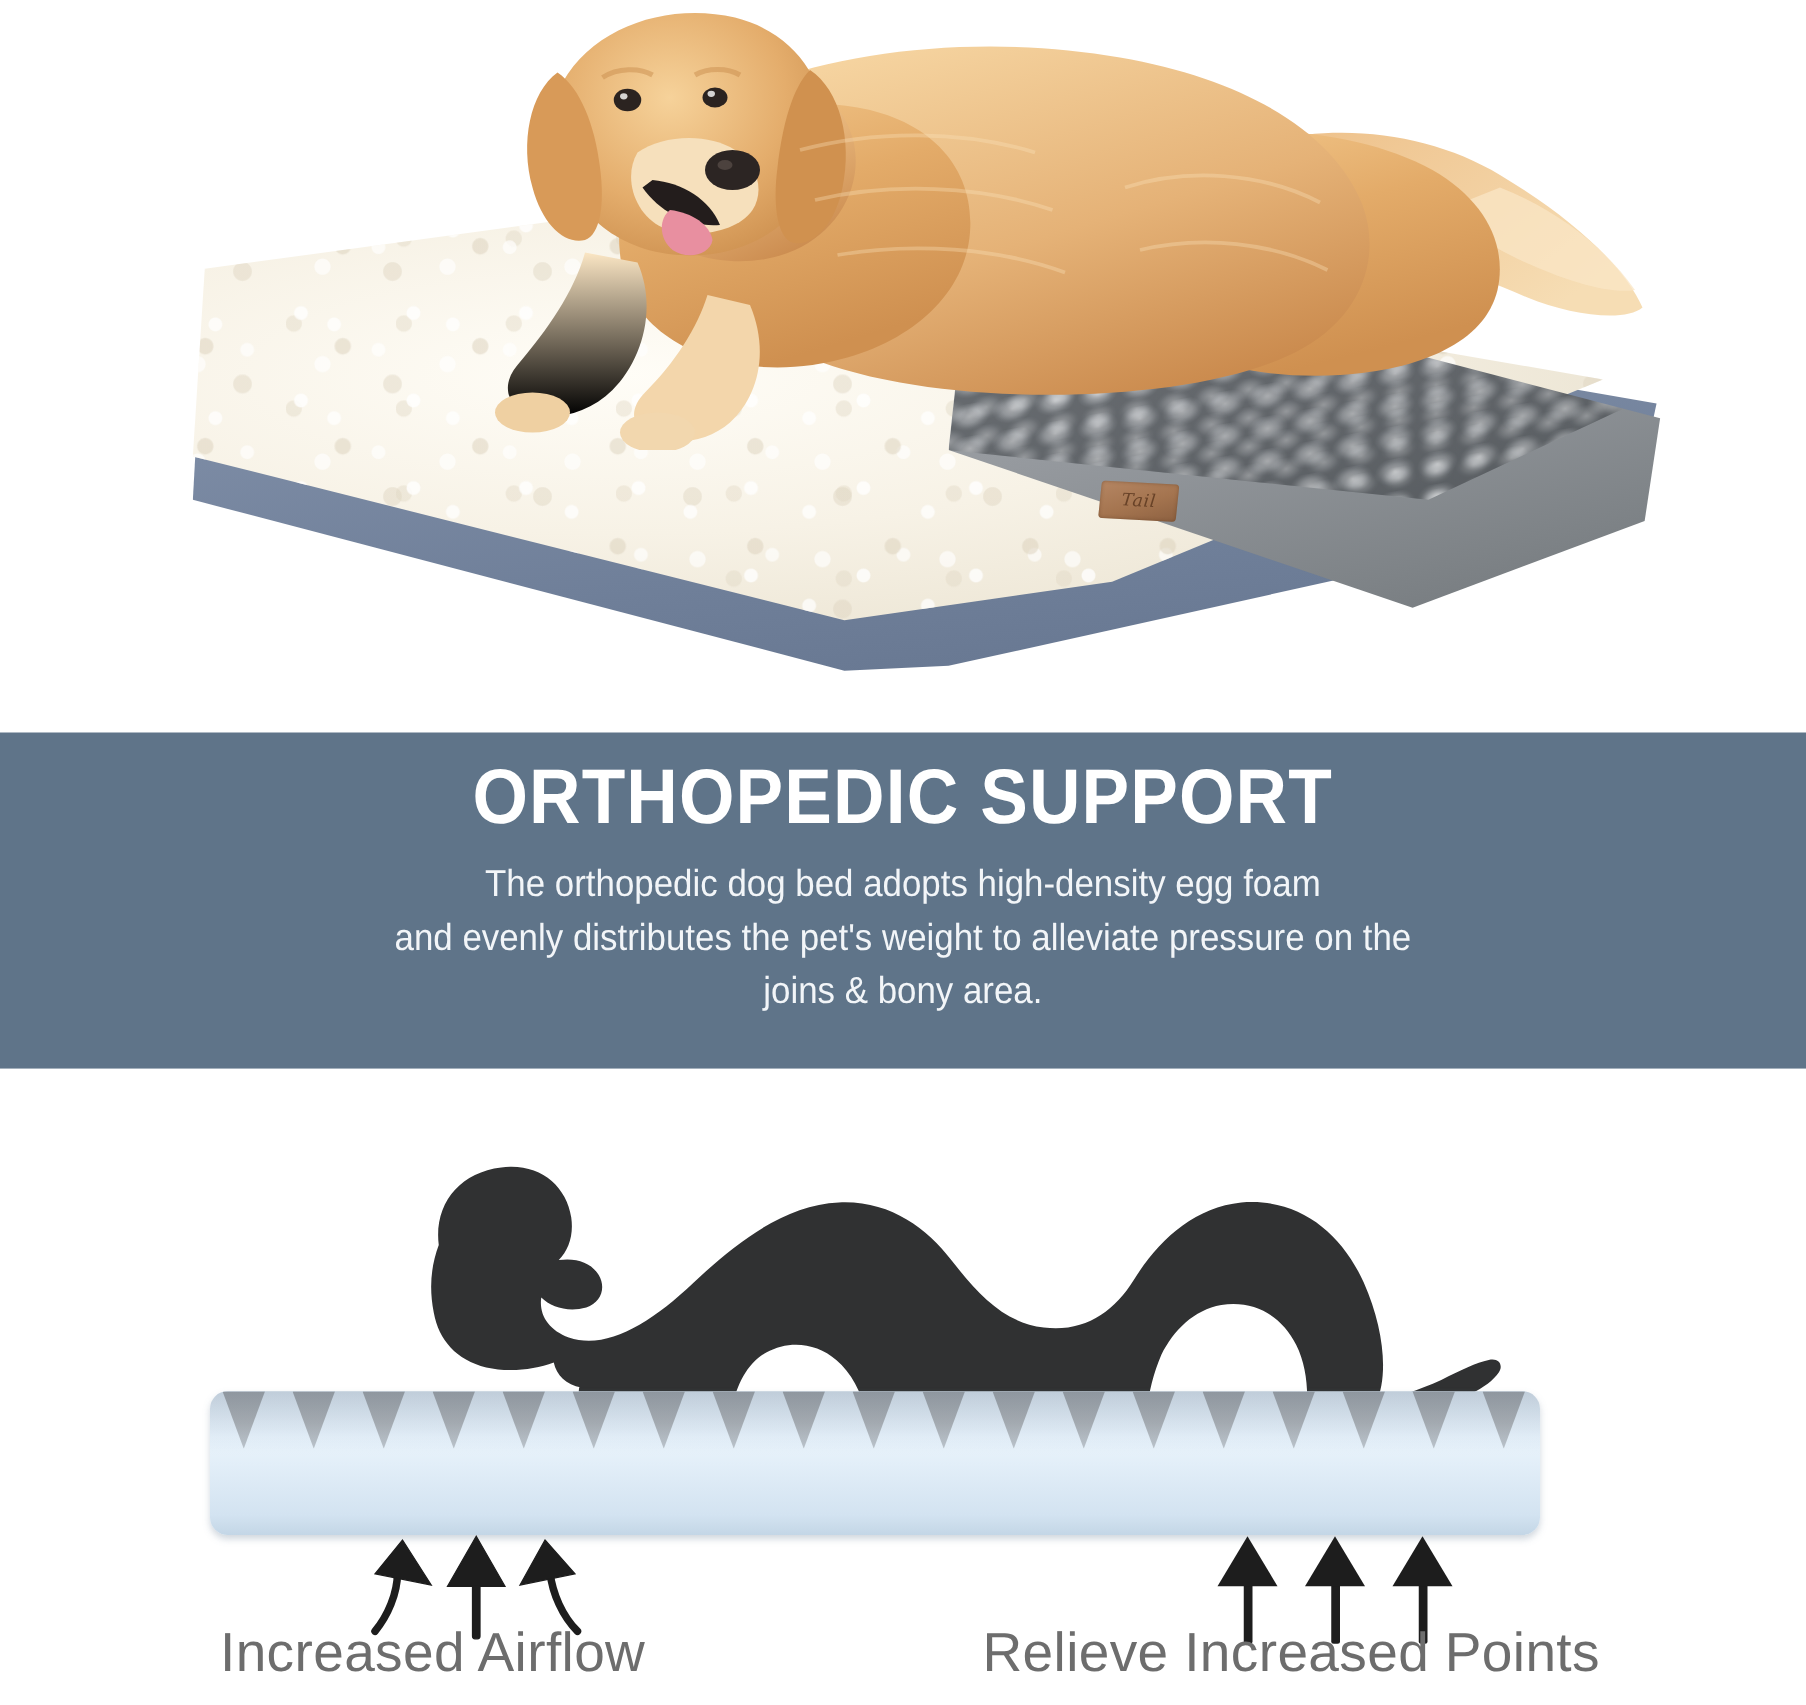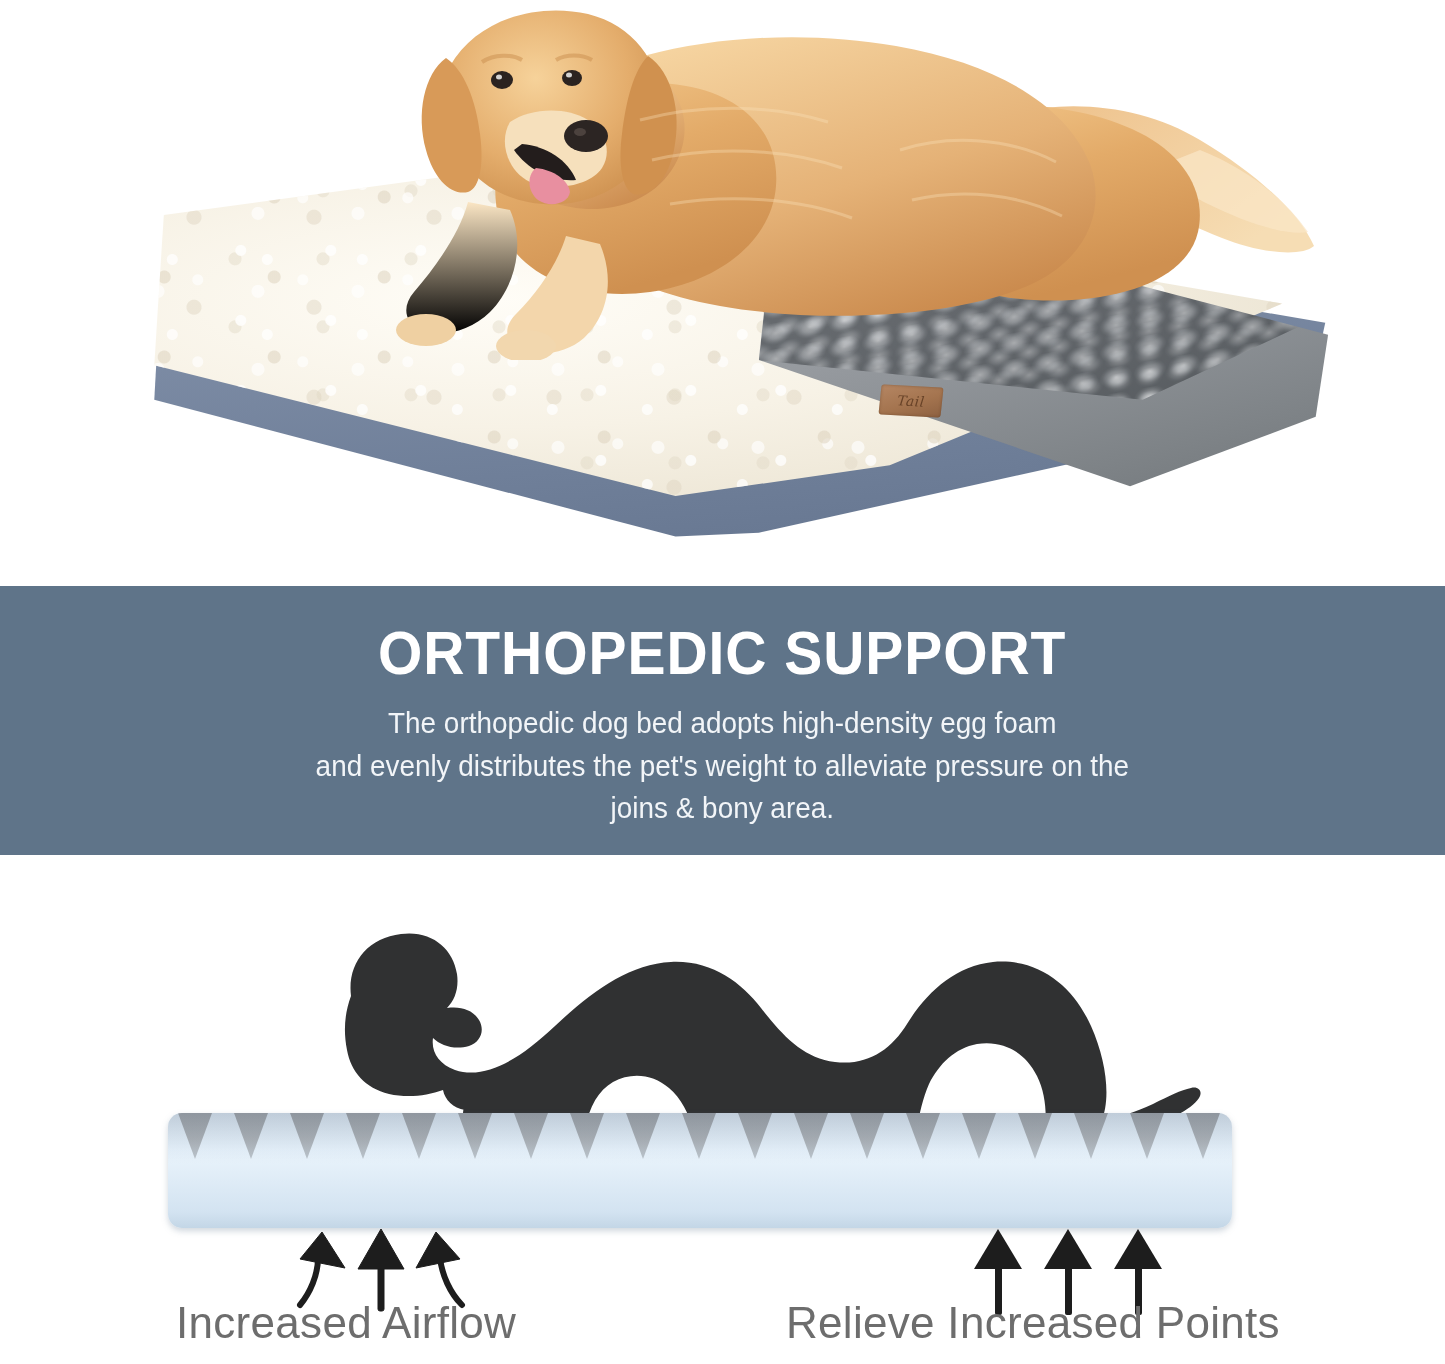--- a/index.html
+++ b/index.html
@@ -83,21 +83,21 @@
   }
 
   
   .dog-photo{position:absolute;left:300px;top:0px;width:1060px;height:360px;}
 
   
   .banner{
     position:absolute;left:0;top:586px;width:1445px;height:269px;
     background:#5f7489;
     display:flex;flex-direction:column;align-items:center;
-    box-sizing:border-box;padding-top:35px;
+    box-sizing:border-box;padding-top:20px;
   }
   .banner-title{
     font-family:"Liberation Sans","DejaVu Sans",sans-serif;
     font-weight:700;font-size:62px;line-height:1.02;
     letter-spacing:1px;color:#ffffff;
     transform:scaleX(.92);transform-origin:center;
     white-space:nowrap;margin:0;
   }
   .banner-body{
     margin-top:18px;text-align:center;color:#f2f5f8;

